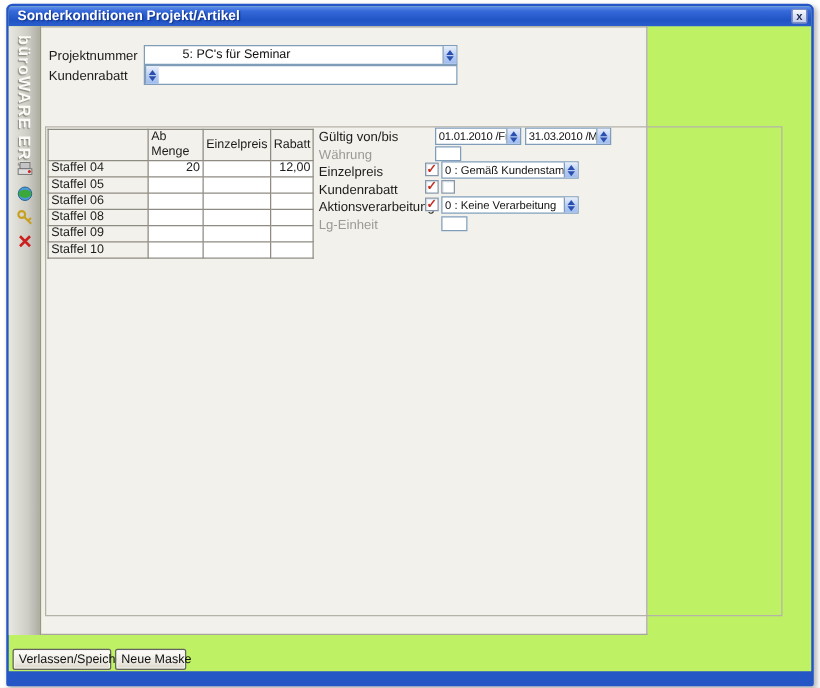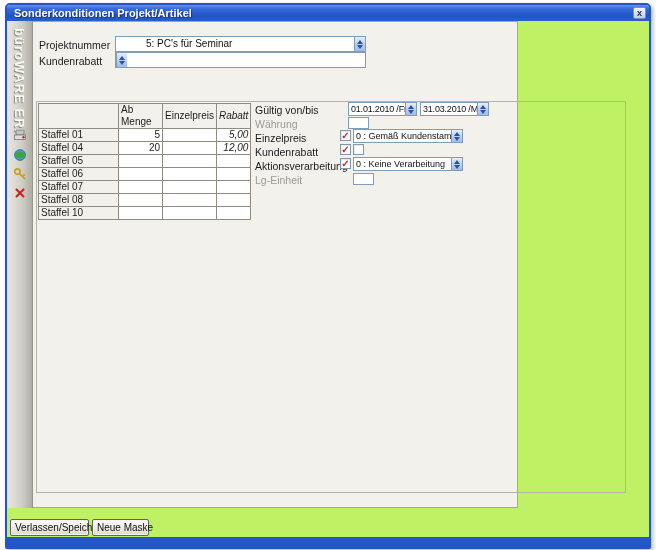--- a/index.html
+++ b/index.html
@@ -88,21 +88,21 @@
   
   table.grid { position:absolute; left:5px; top:81px; border-collapse:collapse; font-size:10px; color:#1c1c1c; }
   table.grid th, table.grid td {
     border:1px solid #8e8c82; height:13px; padding:0 2px; line-height:12px;
   }
   table.grid th { font-weight:normal; text-align:left; background:#f2f1eb; }
   td.c-label { width:80px; background:#f2f1eb; }
   td.c-num   { background:#ffffff; text-align:right; }
   .w-menge  { width:44px; }
   .w-preis  { width:48px; }
-  .w-rabatt { width:34px;font-style:italic; }
+  .w-rabatt { width:34px; }
 
   
   .date-combo { font-size:9px; letter-spacing:-0.2px; }
   .drop-combo { font-size:9px; }
 
   .checkbox {
     position:absolute; width:11px; height:11px; background:#ffffff;
     border:1px solid #8796a8; box-shadow:inset 1px 1px 0 #e4eaf2;
   }
   .checkbox .check {
@@ -180,51 +180,45 @@
         <thead>
           <tr>
             <th class="c-label"></th>
             <th class="w-menge">Ab Menge</th>
             <th class="w-preis">Einzelpreis</th>
             <th class="w-rabatt">Rabatt</th>
           </tr>
         </thead>
         <tbody>
           <tr>
-            <td class="c-label">Staffel 01</td>
-            <td class="c-num w-menge">5</td>
-            <td class="c-num w-preis"></td>
-            <td class="c-num w-rabatt">5,00</td>
-          </tr>
-          <tr>
             <td class="c-label">Staffel 04</td>
             <td class="c-num w-menge">20</td>
             <td class="c-num w-preis"></td>
             <td class="c-num w-rabatt">12,00</td>
           </tr>
           <tr>
             <td class="c-label">Staffel 05</td>
             <td class="c-num w-menge"></td>
             <td class="c-num w-preis"></td>
             <td class="c-num w-rabatt"></td>
           </tr>
           <tr>
             <td class="c-label">Staffel 06</td>
             <td class="c-num w-menge"></td>
             <td class="c-num w-preis"></td>
             <td class="c-num w-rabatt"></td>
           </tr>
           <tr>
-            <td class="c-label">Staffel 07</td>
-            <td class="c-num w-menge"></td>
-            <td class="c-num w-preis"></td>
-            <td class="c-num w-rabatt"></td>
-          </tr>
-          <tr>
             <td class="c-label">Staffel 08</td>
+            <td class="c-num w-menge"></td>
+            <td class="c-num w-preis"></td>
+            <td class="c-num w-rabatt"></td>
+          </tr>
+          <tr>
+            <td class="c-label">Staffel 09</td>
             <td class="c-num w-menge"></td>
             <td class="c-num w-preis"></td>
             <td class="c-num w-rabatt"></td>
           </tr>
           <tr>
             <td class="c-label">Staffel 10</td>
             <td class="c-num w-menge"></td>
             <td class="c-num w-preis"></td>
             <td class="c-num w-rabatt"></td>
           </tr>

